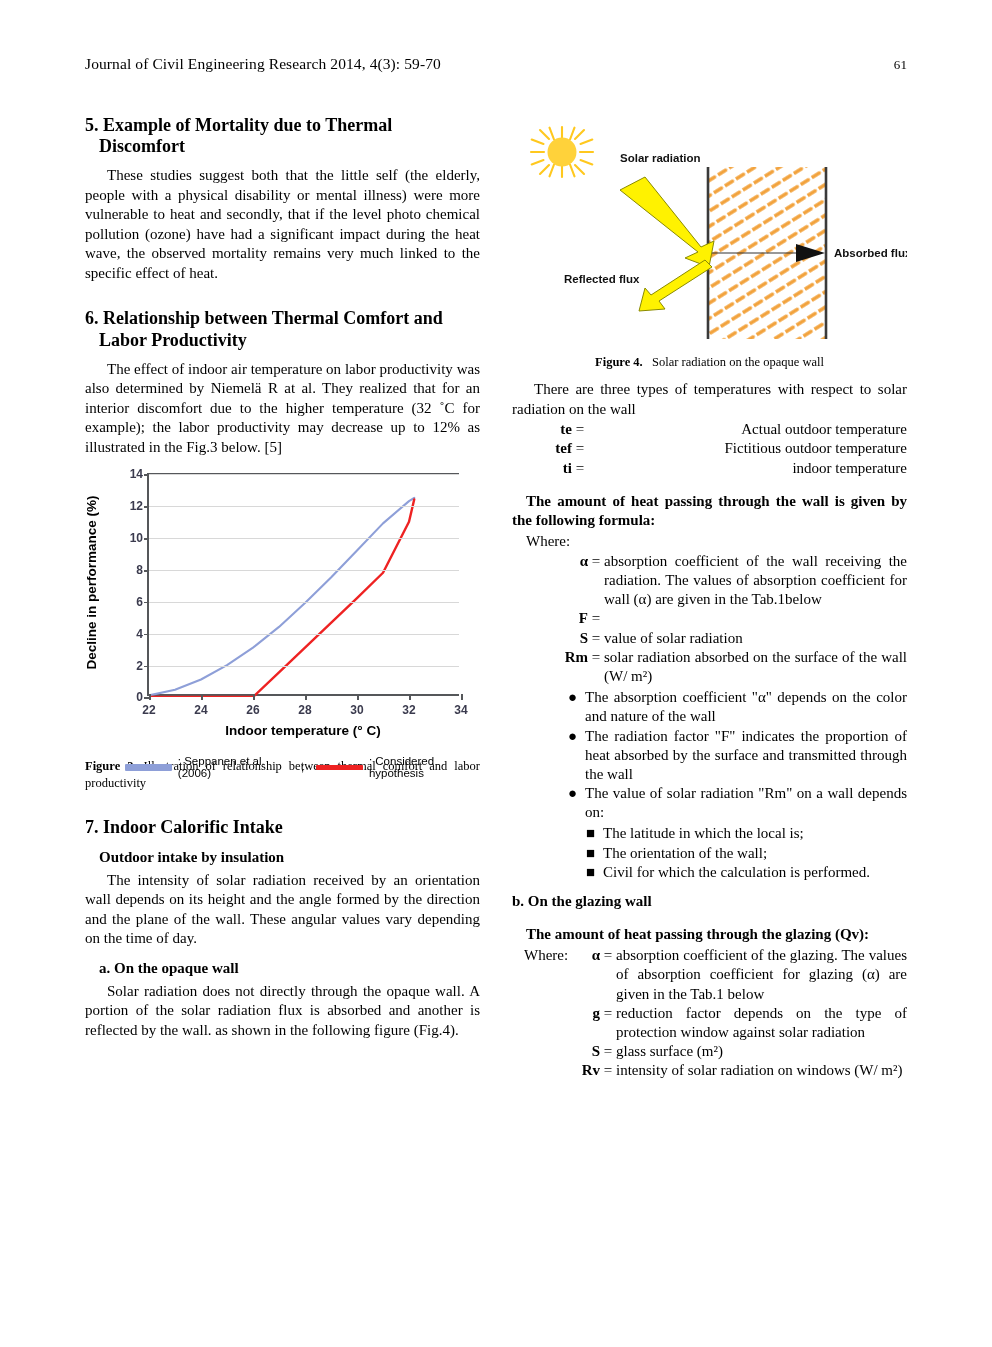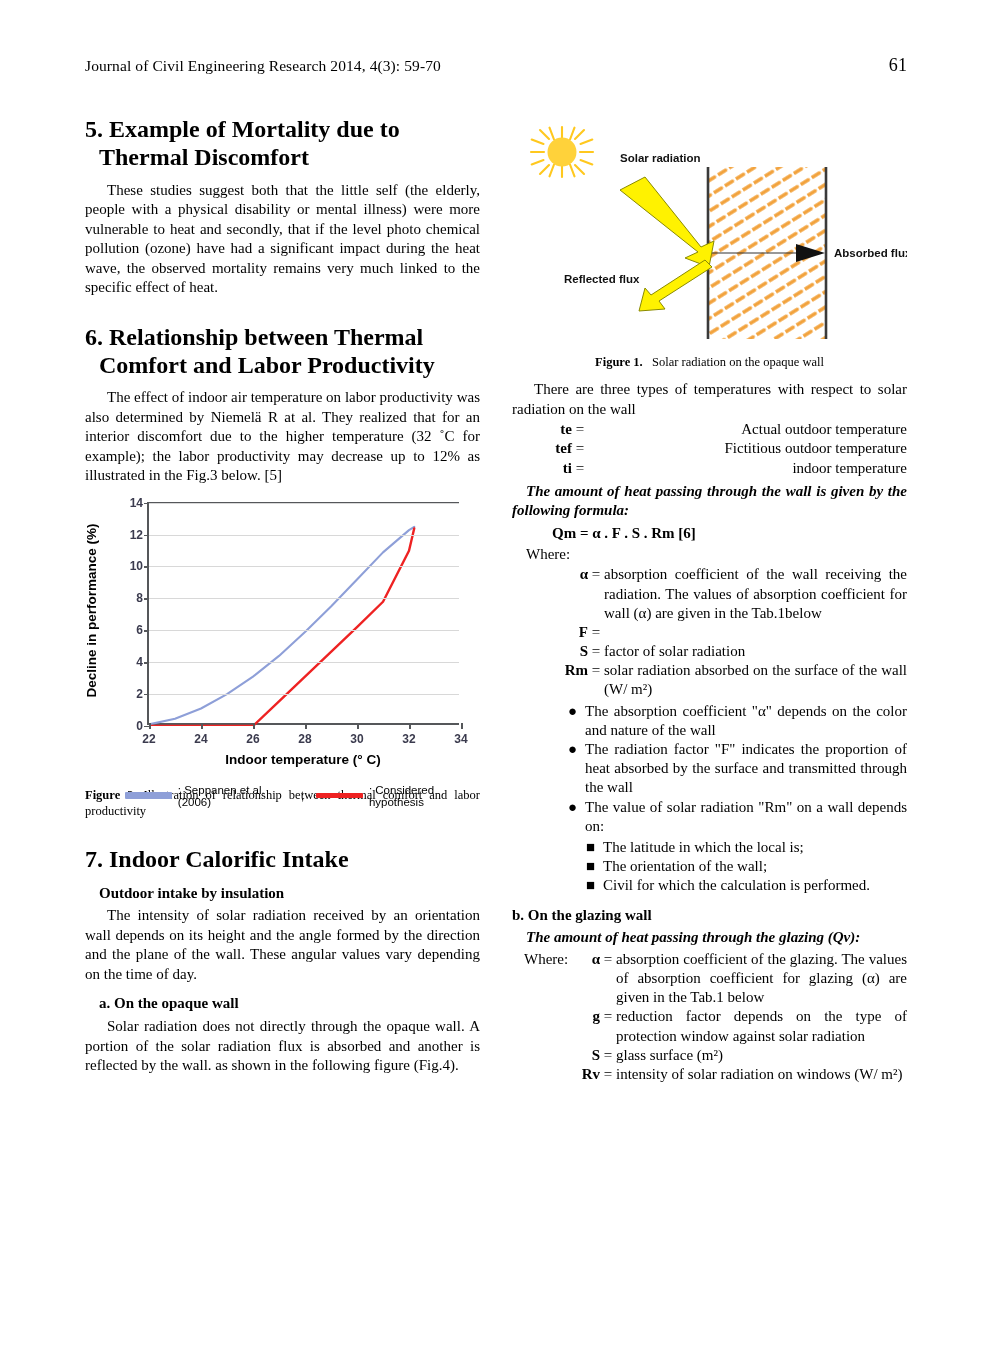--- a/index.html
+++ b/index.html
@@ -12,54 +12,54 @@
     overflow:hidden;
   }
   .page { position:relative; width:992px; height:1347px; }
 
   
   .runhead {
     position:absolute; left:85px; top:55px; width:822px;
     display:flex; justify-content:space-between; align-items:baseline;
     font-size:15.5px; letter-spacing:.1px;
   }
-  .runhead .pageno { font-size:18px;text-align:right; }
+  .runhead .pageno { font-size:13px;text-align:right; }
 
   
   .cols {
     position:absolute; left:85px; top:115px;
     width:822px; height:1200px;
     display:flex; gap:32px;
   }
   .col { width:395px; }
 
   h2.sec {
     font-family:"Liberation Serif", serif;
-    font-weight:bold; font-size:24px; line-height:1.18;
+    font-weight:bold; font-size:18px; line-height:1.18;
     margin:0 0 9px 0; padding:0;
     text-indent:-14px; padding-left:14px;
   }
 
   h3.sub {
     font-weight:bold; font-size:15px; margin:10px 0 4px 0; padding:0;
     line-height:1.25;
   }
   h3.sub.ind { margin-left:14px; }
 
   p.body {
     margin:0 0 1px 0; padding:0;
     font-size:15px; line-height:1.30;
     text-align:justify; text-justify:inter-word;
     text-indent:22px;
     hyphens:none;
   }
 
   p.bold-lead {
-    margin:4px 0 2px 0; font-size:15px; line-height:1.30;
-    font-weight:bold; text-align:justify; text-indent:14px;font-style:italic;
+    margin:14px 0 2px 0; font-size:15px; line-height:1.30;
+    font-weight:bold; text-align:justify; text-indent:14px;
   }
   p.formula {
     margin:3px 0 3px 0; font-size:15px; font-weight:bold;
     line-height:1.3; padding-left:40px;
   }
   p.where { margin:2px 0 2px 0; font-size:15px; padding-left:14px; }
 
   
   .defs { margin:1px 0 2px 0; }
   .defrow { display:flex; font-size:15px; line-height:1.28; margin-bottom:0px; }
@@ -293,21 +293,21 @@
           </g>
 
           <text x="108" y="47" font-family="Liberation Sans, sans-serif" font-size="11.5" font-weight="bold" fill="#111">Solar radiation</text>
           <text x="52" y="168" font-family="Liberation Sans, sans-serif" font-size="11.5" font-weight="bold" fill="#111">Reflected flux</text>
           <text x="322" y="142" font-family="Liberation Sans, sans-serif" font-size="11.5" font-weight="bold" fill="#111">Absorbed flux</text>
           <text x="214" y="240" font-family="Liberation Sans, sans-serif" font-size="11.5" font-weight="bold" fill="#111">Opaque wall</text>
         </svg>
       </div>
 
       <p class="caption center fig4cap">
-        <span class="lbl">Figure 1.</span>
+        <span class="lbl">Figure 4.</span>
         &nbsp;&nbsp;<span>Solar radiation on the opaque wall</span>
       </p>
 
       <div style="height:10px"></div>
 
       <p class="body">There are three types of temperatures with respect to solar radiation on the wall</p>
 
       <div class="defs defs-a">
         <div class="defrow">
           <span class="sym">te</span>
@@ -320,37 +320,36 @@
           <span class="txt">Fictitious outdoor temperature</span>
         </div>
         <div class="defrow">
           <span class="sym">ti</span>
           <span class="eq">=</span>
           <span class="txt">indoor temperature</span>
         </div>
       </div>
 
       <p class="bold-lead">The amount of heat passing through the wall is given by the following formula:</p>
-      <p class="formula">Qm = α . F . S . Rm [6]</p>
       <p class="where">Where:</p>
 
       <div class="defs defs-b">
         <div class="defrow">
           <span class="sym">α</span>
           <span class="eq">=</span>
           <span class="txt">absorption coefficient of the wall receiving the radiation. The values of absorption coefficient for wall (α) are given in the Tab.1below</span>
         </div>
         <div class="defrow">
           <span class="sym">F</span>
           <span class="eq">=</span>
         </div>
         <div class="defrow">
           <span class="sym">S</span>
           <span class="eq">=</span>
-          <span class="txt">factor of solar radiation</span>
+          <span class="txt">value of solar radiation</span>
         </div>
         <div class="defrow">
           <span class="sym">Rm</span>
           <span class="eq">=</span>
           <span class="txt">solar radiation absorbed on the surface of the wall (W/ m²)</span>
         </div>
       </div>
 
       <div class="bullets">
         <div class="bullet">

